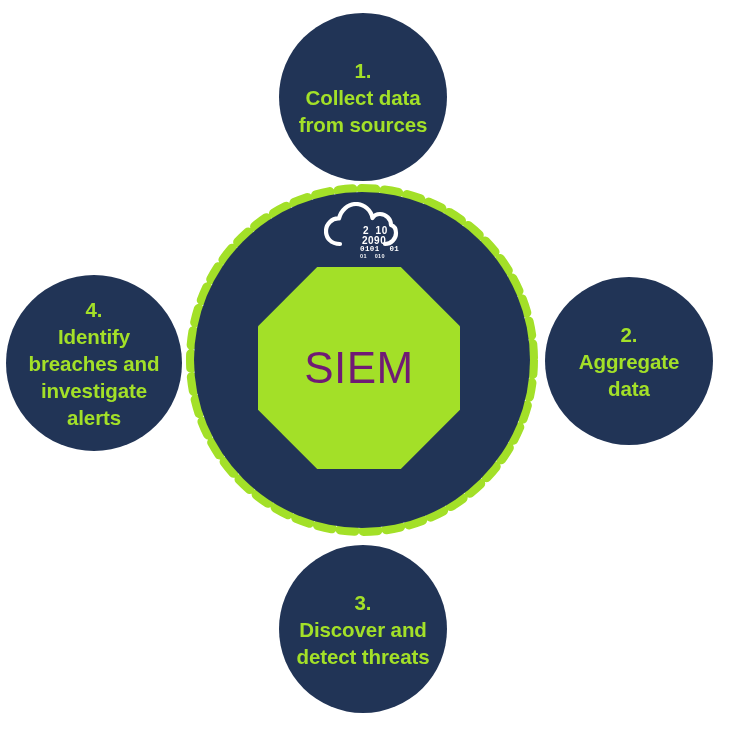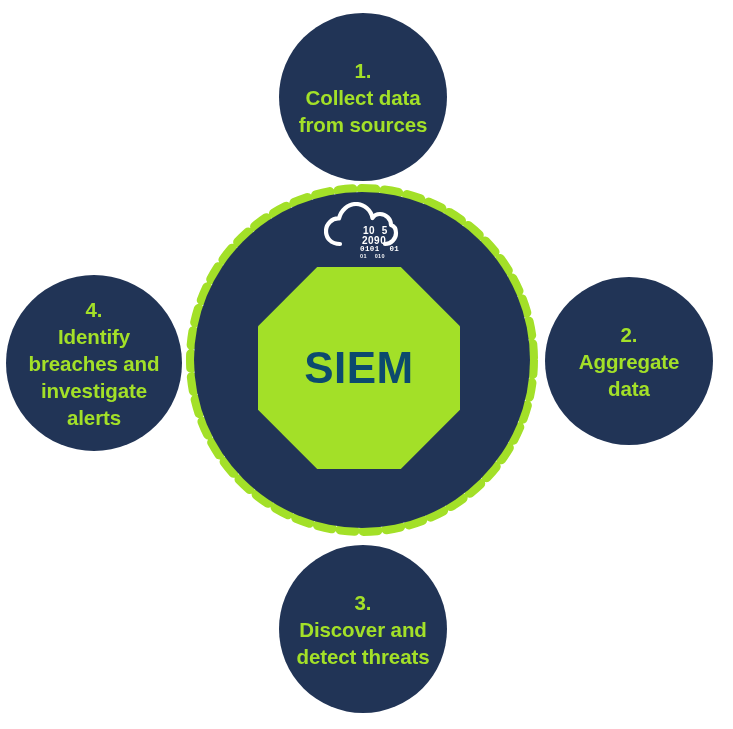--- a/index.html
+++ b/index.html
@@ -83,23 +83,23 @@
       29.3% 0%, 70.7% 0%,
       100% 29.3%, 100% 70.7%,
       70.7% 100%, 29.3% 100%,
       0% 70.7%, 0% 29.3%
     );
     display: flex;
     align-items: center;
     justify-content: center;
   }
   #octagon-label {
-    color: #0c4a6e;
+    color: #701a75;
     font-family: "Liberation Sans", sans-serif;
-    font-weight: bold;
+    font-weight: normal;
     font-size: 44px;
     letter-spacing: 0.5px;
     line-height: 1;
   }
 
   
   #cloud-icon {
     position: absolute;
     left: 138px;
     top: 18px;
@@ -163,21 +163,21 @@
         <path d="M16 42
                  C 7 42, 2 36, 2 29
                  C 2 22, 8 16, 15 16.5
                  C 17 8, 24 2, 32 2
                  C 40 2, 47 8, 48.5 16
                  C 50 13.5, 53 12, 56 12
                  C 62 12, 67 17, 67 23
                  C 70 24, 72 27, 72 31
                  C 72 37, 67 42, 61 42" fill="none" stroke="#ffffff" stroke-width="4.2" stroke-linecap="round" stroke-linejoin="round"></path>
       </svg>
-      <div class="binary-row" id="bin-1">10  5</div>
+      <div class="binary-row" id="bin-1">2  10</div>
       <div class="binary-row" id="bin-2">2090</div>
       <div class="binary-row" id="bin-3">0101  01</div>
       <div class="binary-row" id="bin-4">01    010</div>
     </div>
 
     <div id="octagon">
       <div id="octagon-label">SIEM</div>
     </div>
 
   </div>

